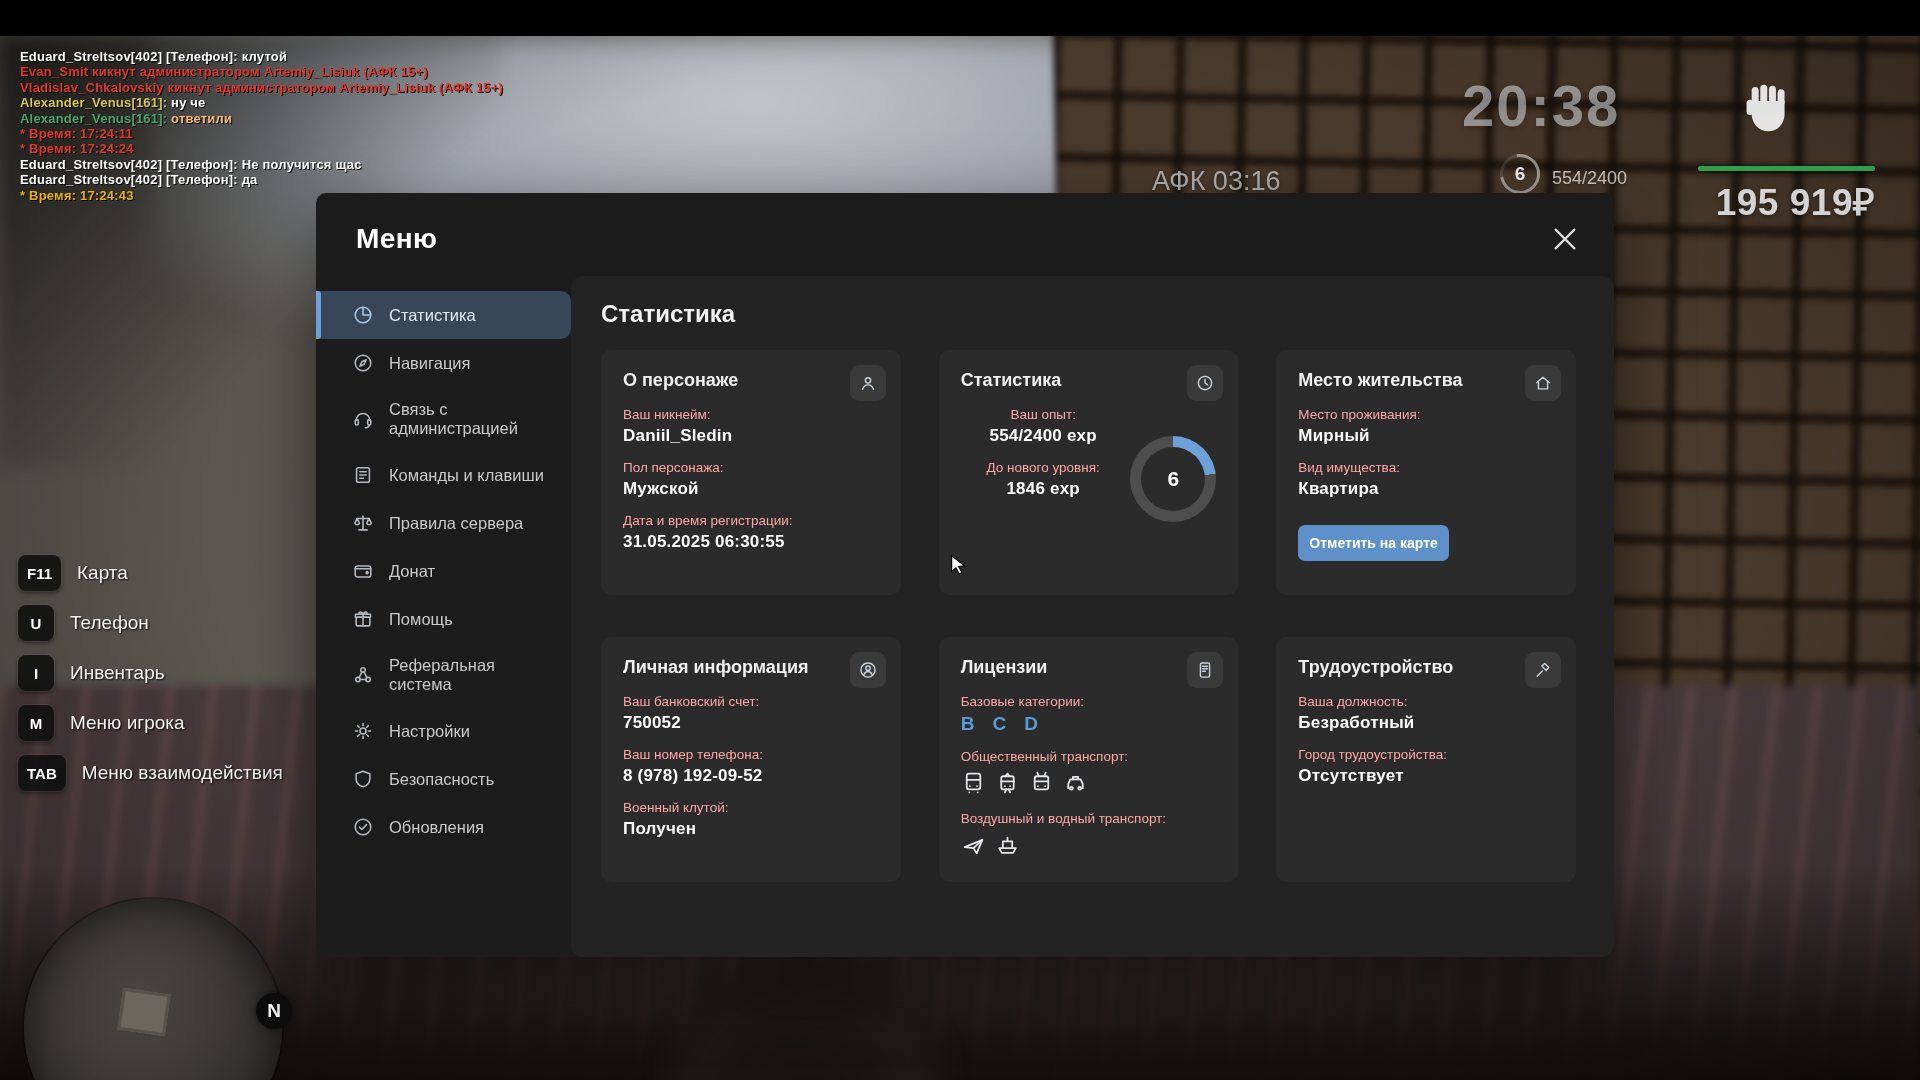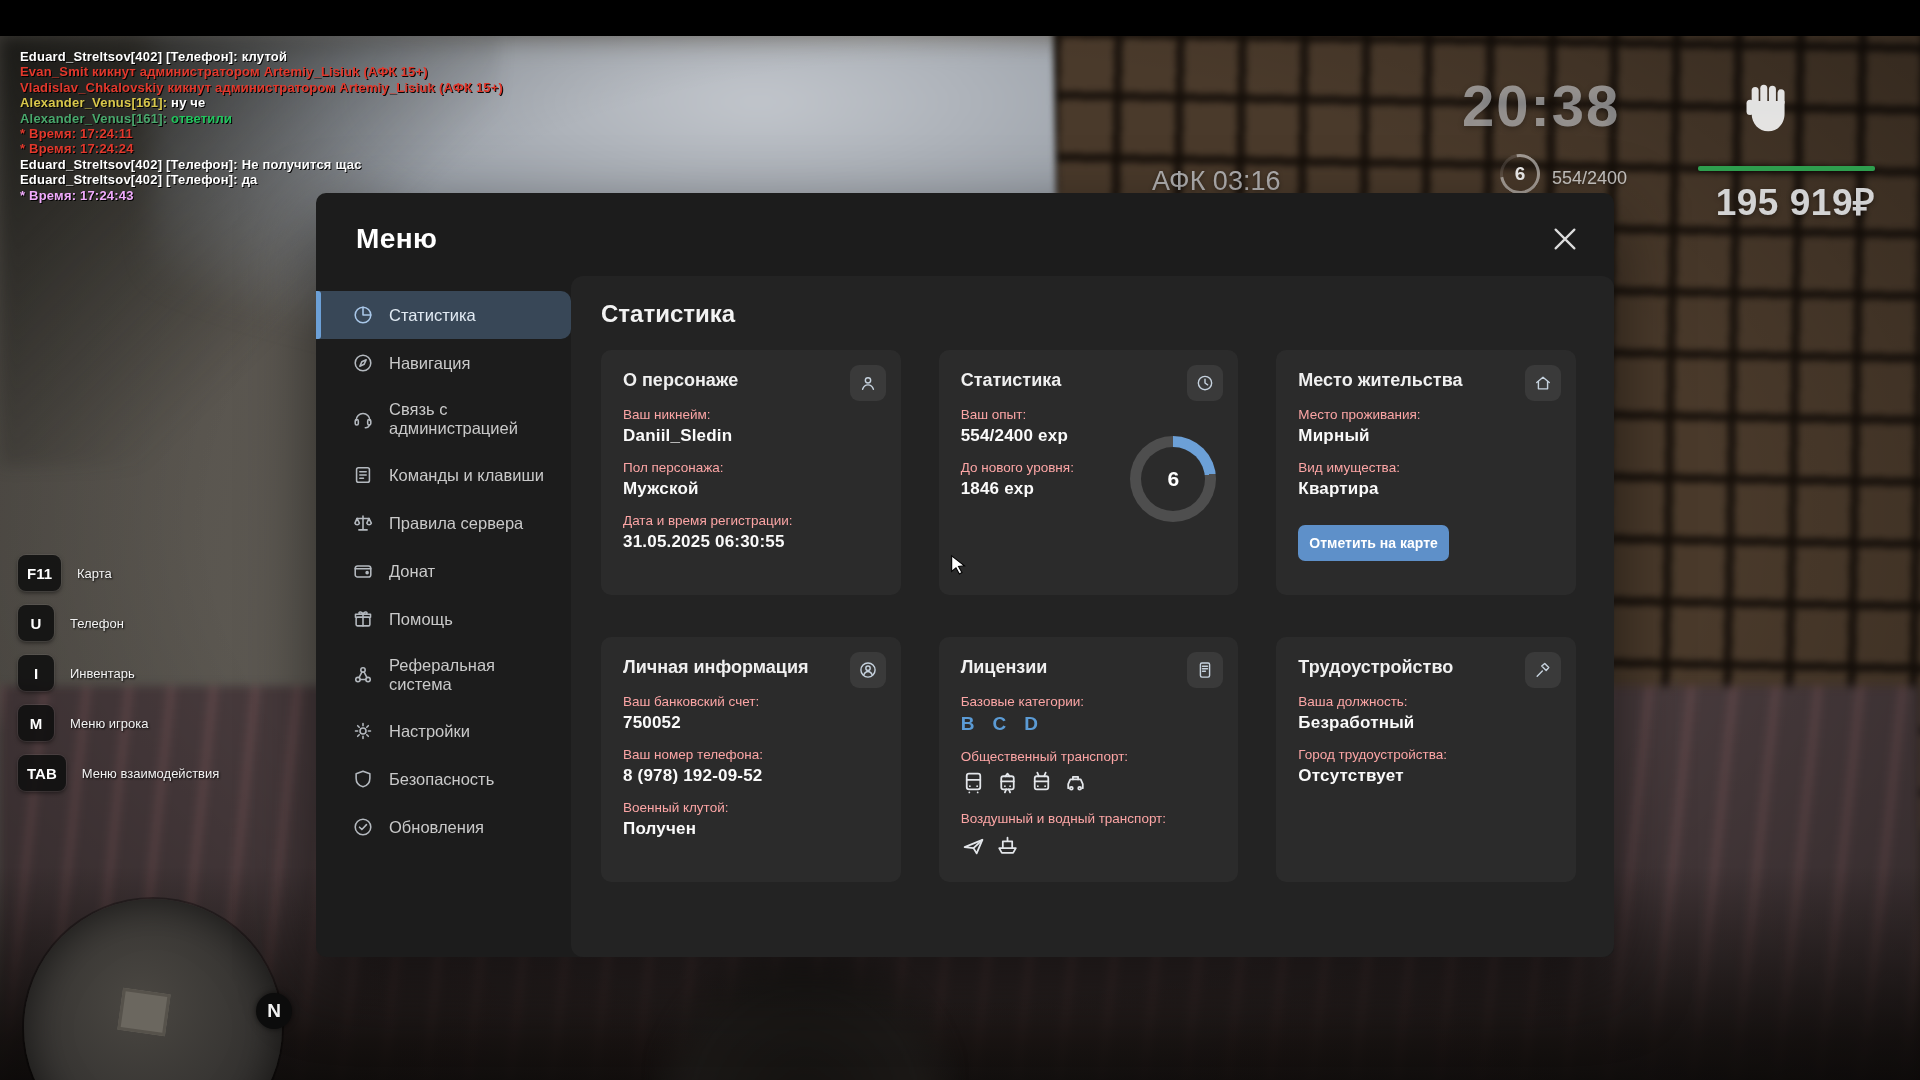--- a/index.html
+++ b/index.html
@@ -33,21 +33,21 @@
   .mini-num{position:absolute;inset:0;display:flex;align-items:center;justify-content:center;font-size:19px;font-weight:700;color:rgba(255,255,255,.92);}
   .hud-exp-text{position:absolute;left:1552px;top:132px;z-index:3;font-size:18px;color:rgba(255,255,255,.72);text-shadow:0 1px 3px rgba(0,0,0,.4);}
   .money-bar{position:absolute;left:1698px;top:130px;width:177px;height:5px;border-radius:2px;background:var(--money-green);z-index:3;box-shadow:0 1px 3px rgba(0,0,0,.4);}
   .hud-money{position:absolute;left:1655px;top:139px;width:220px;z-index:3;text-align:right;font-size:37px;font-weight:700;letter-spacing:.5px;color:rgba(240,242,244,.85);text-shadow:0 2px 5px rgba(0,0,0,.35);}
   .watermark{position:absolute;right:55px;bottom:12px;z-index:4;font-size:20px;color:rgba(255,255,255,.26);}
 
   
   .hotkeys{position:absolute;left:18px;top:519px;z-index:4;}
   .hotkey-row{display:flex;align-items:center;gap:16px;height:36px;margin-bottom:14px;}
   .hotkey-badge{min-width:36px;height:36px;padding:0 9px;box-sizing:border-box;border-radius:8px;background:rgba(15,15,15,.88);color:#fff;font-weight:700;font-size:15px;display:flex;align-items:center;justify-content:center;box-shadow:0 0 0 1px rgba(255,255,255,.08),0 2px 4px rgba(0,0,0,.5);}
-  .hotkey-label{font-size:13px;color:#f2f2f2;text-shadow:1px 1px 2px rgba(0,0,0,.9);}
+  .hotkey-label{font-size:19px;color:#f2f2f2;text-shadow:1px 1px 2px rgba(0,0,0,.9);}
 
   
   .minimap{position:absolute;left:24px;top:863px;width:258px;height:258px;border-radius:50%;z-index:4;background:radial-gradient(circle at 45% 40%,#4a4742 0%,#343230 60%,#262422 100%);box-shadow:inset 0 0 40px rgba(0,0,0,.55),0 0 0 2px rgba(0,0,0,.35);}
   .minimap-building{position:absolute;left:96px;top:92px;width:48px;height:42px;background:#6b675f;transform:rotate(8deg);box-shadow:inset 0 0 0 3px #56524b;}
   .north-badge{position:absolute;left:232px;top:94px;width:36px;height:36px;border-radius:50%;background:#0d0d0d;display:flex;align-items:center;justify-content:center;font-size:19px;font-weight:700;color:#f4f4f4;box-shadow:0 0 6px rgba(0,0,0,.6);}
 
   
   .menu-panel{position:absolute;left:316px;top:157px;width:1298px;height:764px;background:#1c1c1c;border-radius:10px;z-index:6;box-shadow:0 26px 70px rgba(0,0,0,.55);}
   .menu-header{position:absolute;left:40px;top:30px;right:34px;display:flex;justify-content:space-between;align-items:center;}
   .menu-title{margin:0;font-size:28px;font-weight:700;letter-spacing:.4px;color:#ffffff;}
@@ -66,21 +66,21 @@
   .content{position:absolute;left:255px;top:83px;right:0;bottom:0;background:#232323;border-radius:12px;}
   .content-title{position:absolute;left:30px;top:24px;margin:0;font-size:24px;font-weight:700;color:#f2f2f2;}
   .cards{position:absolute;left:30px;right:38px;top:74px;display:grid;grid-template-columns:repeat(3,1fr);grid-auto-rows:245px;gap:42px 38px;}
   .card{position:relative;background:#2b2b2b;border-radius:10px;padding:20px 22px;box-sizing:border-box;}
   .card-title{margin:0 0 16px 0;font-size:18px;font-weight:700;color:#f0f0f0;}
   .badge{position:absolute;top:15px;right:15px;width:36px;height:36px;border-radius:9px;background:#3a3a3a;display:flex;align-items:center;justify-content:center;color:#c6d2de;}
   .badge svg{width:20px;height:20px;}
   .field{margin-bottom:14px;}
   .f-label{font-size:13.5px;color:#fca5a5;margin-bottom:4px;}
   .f-value{font-size:17px;font-weight:700;color:#fafafa;letter-spacing:.2px;}
-  .card-stats .field{max-width:165px;}
+  .card-stats .field{max-width:165px;text-align:center;}
   .exp-ring{position:absolute;right:22px;top:86px;width:86px;height:86px;border-radius:50%;display:flex;align-items:center;justify-content:center;}
   .exp-ring-inner{width:64px;height:64px;border-radius:50%;background:#2b2b2b;display:flex;align-items:center;justify-content:center;font-size:21px;font-weight:700;color:#fff;}
   .btn-primary{margin-top:12px;border:none;background:var(--button-blue);color:#fff;font-family:inherit;font-weight:700;font-size:14px;padding:10px 11px;border-radius:7px;cursor:pointer;}
   .lic-cats{display:flex;gap:18px;margin:3px 0 14px;font-size:19px;font-weight:700;color:var(--link-blue);}
   .lic-row{display:flex;gap:9px;margin:6px 0 12px;color:#e3e6ea;}
   .lic-ico svg{width:25px;height:25px;}
 
   .cursor{position:absolute;left:948px;top:518px;width:22px;height:24px;z-index:9;}
 </style>
 </head>
@@ -99,26 +99,26 @@
     <div class="bg-vignette"></div>
   </div>
   <div class="bottom-strip"></div>
   <div class="blue-bit"></div>
 
   <div class="chat" id="chat">
       <div class="chat-line"><span style="color: rgb(255, 255, 255);">Eduard_Streltsov[402] [Телефон]: клутой</span></div>
       <div class="chat-line"><span style="color: rgb(226, 56, 44);">Evan_Smit кикнут администратором Artemiy_Lisiuk (АФК 15+)</span></div>
       <div class="chat-line"><span style="color: rgb(226, 56, 44);">Vladislav_Chkalovskiy кикнут администратором Artemiy_Lisiuk (АФК 15+)</span></div>
       <div class="chat-line"><span style="color: rgb(217, 200, 75);">Alexander_Venus[161]: </span><span style="color: rgb(255, 255, 255);">ну че</span></div>
-      <div class="chat-line"><span style="color: rgb(73, 168, 108);">Alexander_Venus[161]: </span><span style="color: #22c55e;">ответили</span></div>
+      <div class="chat-line"><span style="color: rgb(73, 168, 108);">Alexander_Venus[161]: </span><span style="color: #fdba74;">ответили</span></div>
       <div class="chat-line"><span style="color: rgb(226, 56, 44);">* Время: 17:24:11</span></div>
       <div class="chat-line"><span style="color: rgb(226, 56, 44);">* Время: 17:24:24</span></div>
       <div class="chat-line"><span style="color: rgb(255, 255, 255);">Eduard_Streltsov[402] [Телефон]: Не получится щас</span></div>
       <div class="chat-line"><span style="color: rgb(255, 255, 255);">Eduard_Streltsov[402] [Телефон]: да</span></div>
-      <div class="chat-line"><span style="color: #f0abfc;">* Время: 17:24:43</span></div>
+      <div class="chat-line"><span style="color: #eab308;">* Время: 17:24:43</span></div>
     </div>
 
   <div class="hud-clock">20:38</div>
   <div class="hud-fist">
     <svg viewBox="0 0 24 24" fill="#ededed">
       <rect x="5" y="3" width="3" height="8" rx="1.5"></rect>
       <rect x="8.7" y="2" width="3" height="9" rx="1.5"></rect>
       <rect x="12.4" y="2.5" width="3" height="8.5" rx="1.5"></rect>
       <rect x="16.1" y="4" width="3" height="7" rx="1.5"></rect>
       <path d="M5 9h14.1v5.5c0 4.2-2.9 7.5-7 7.5s-7.1-3.3-7.1-7.5z"></path>

